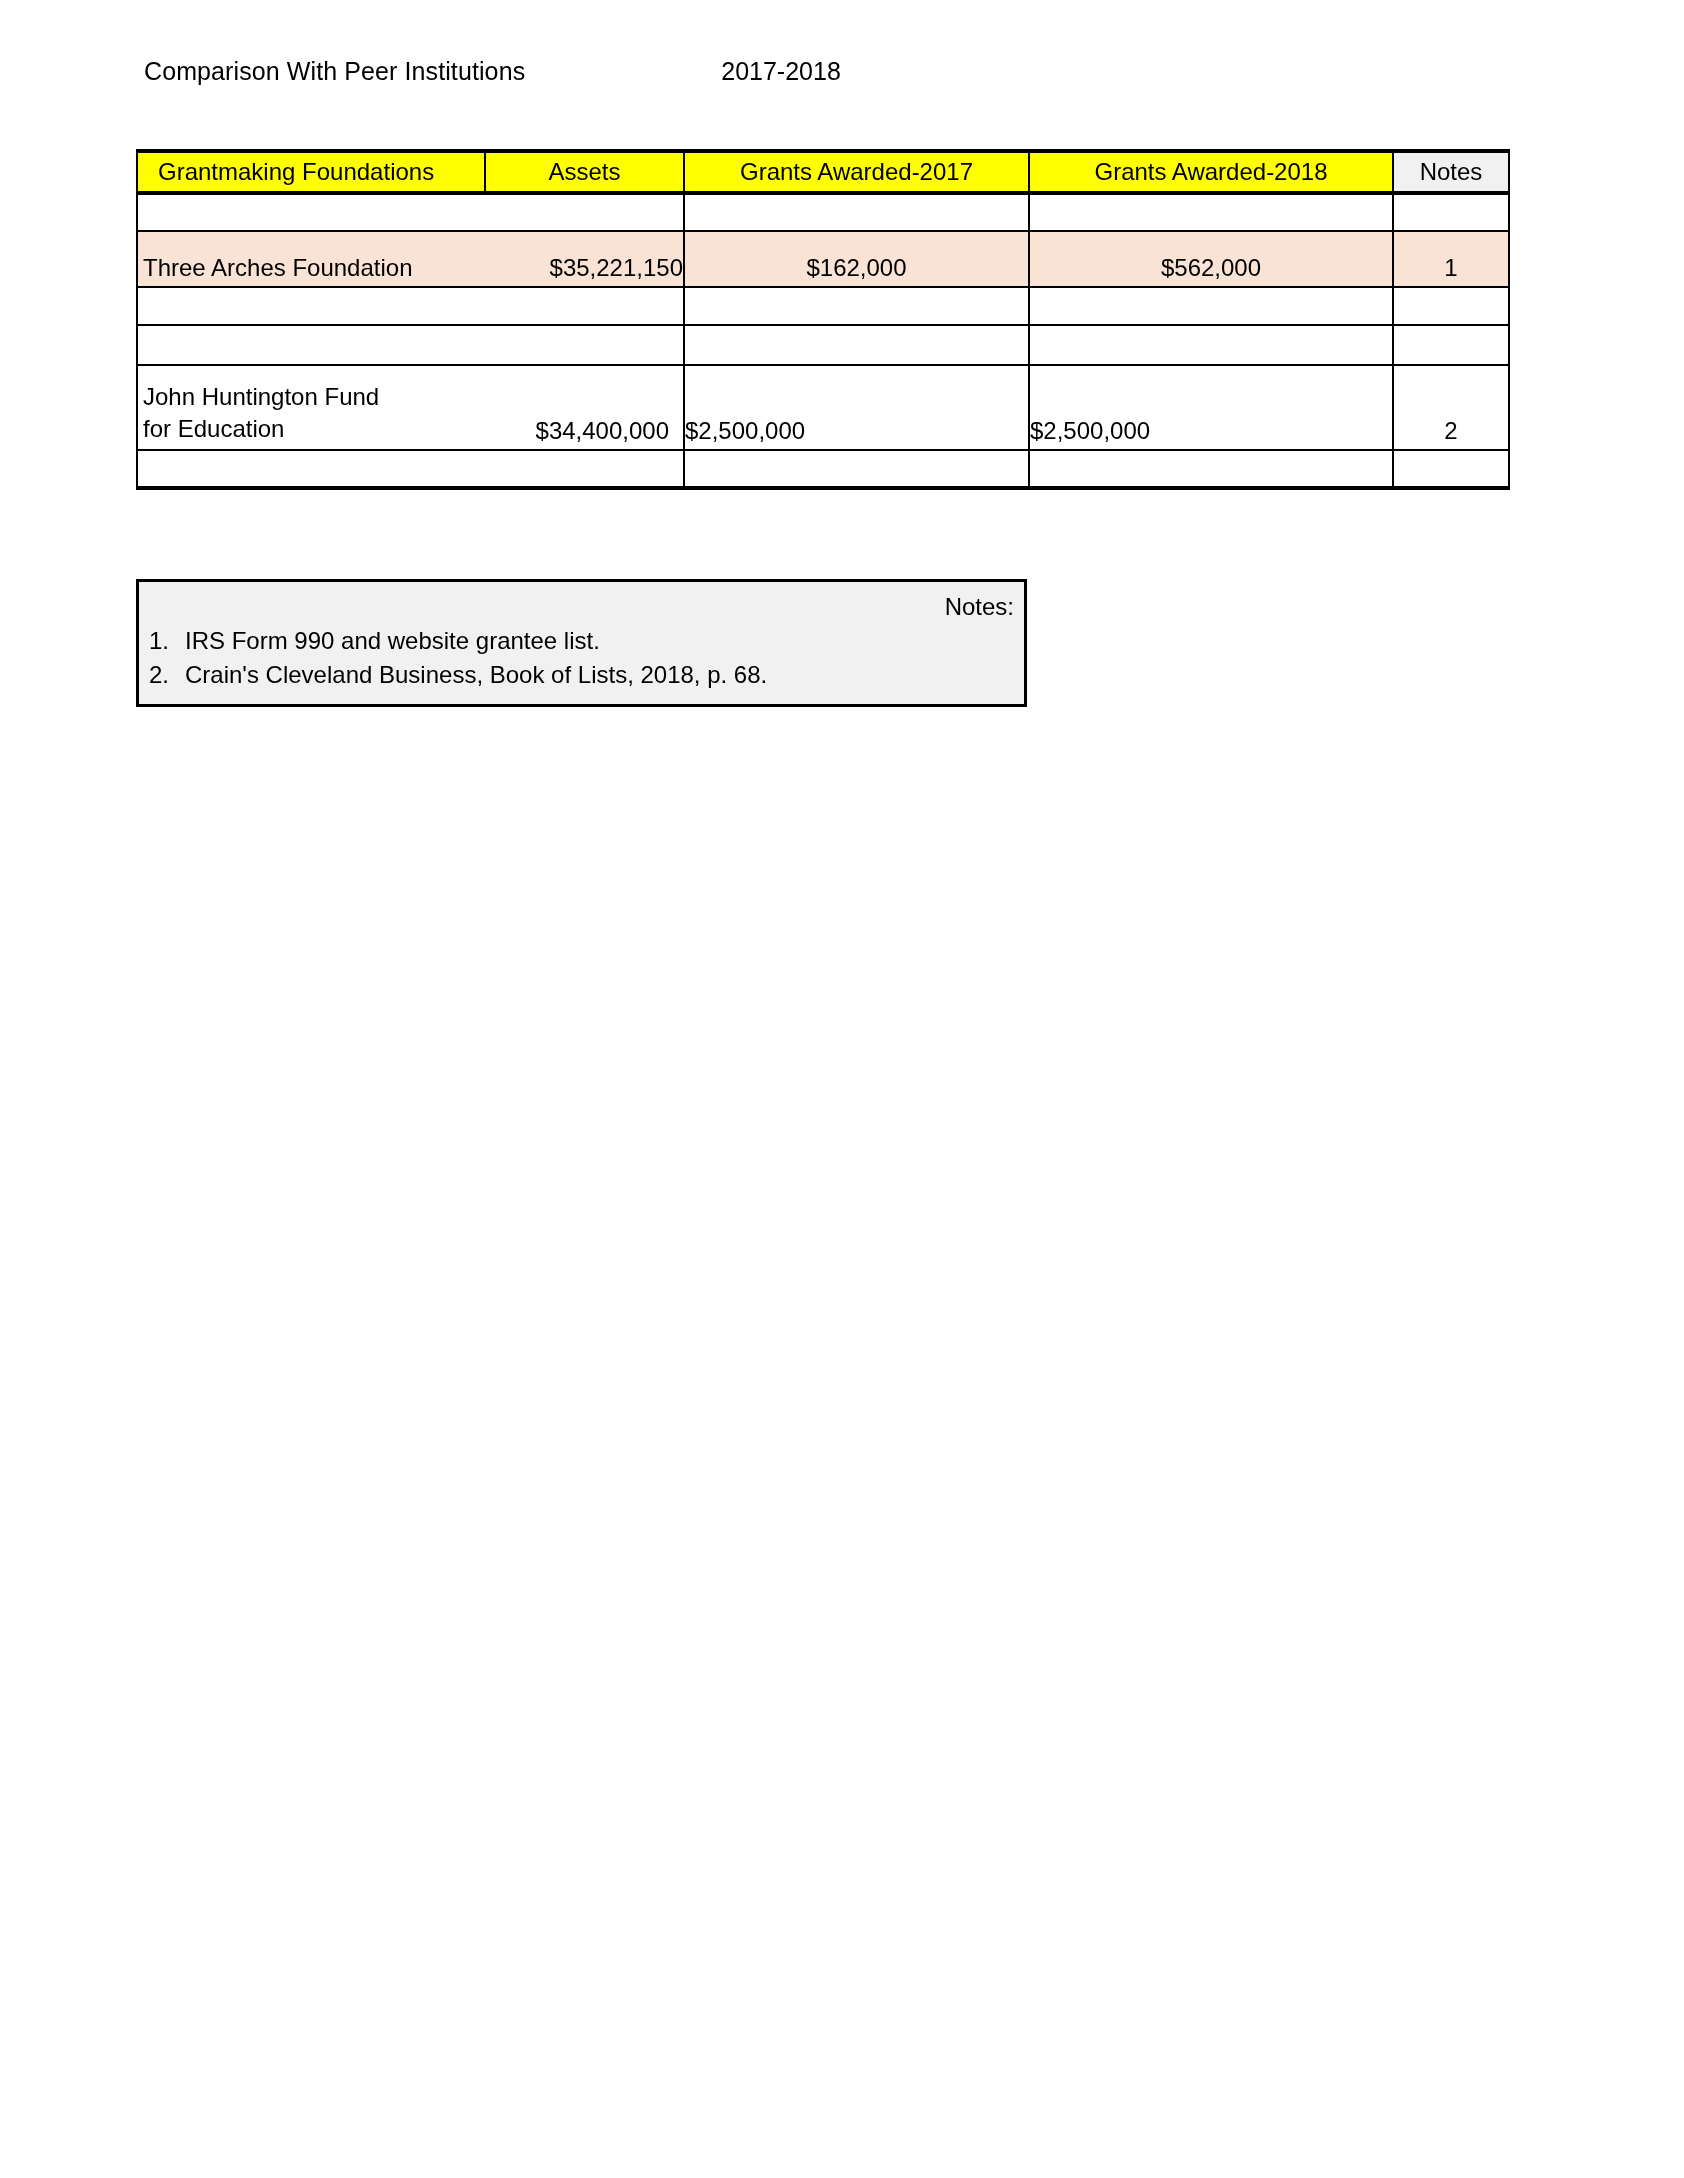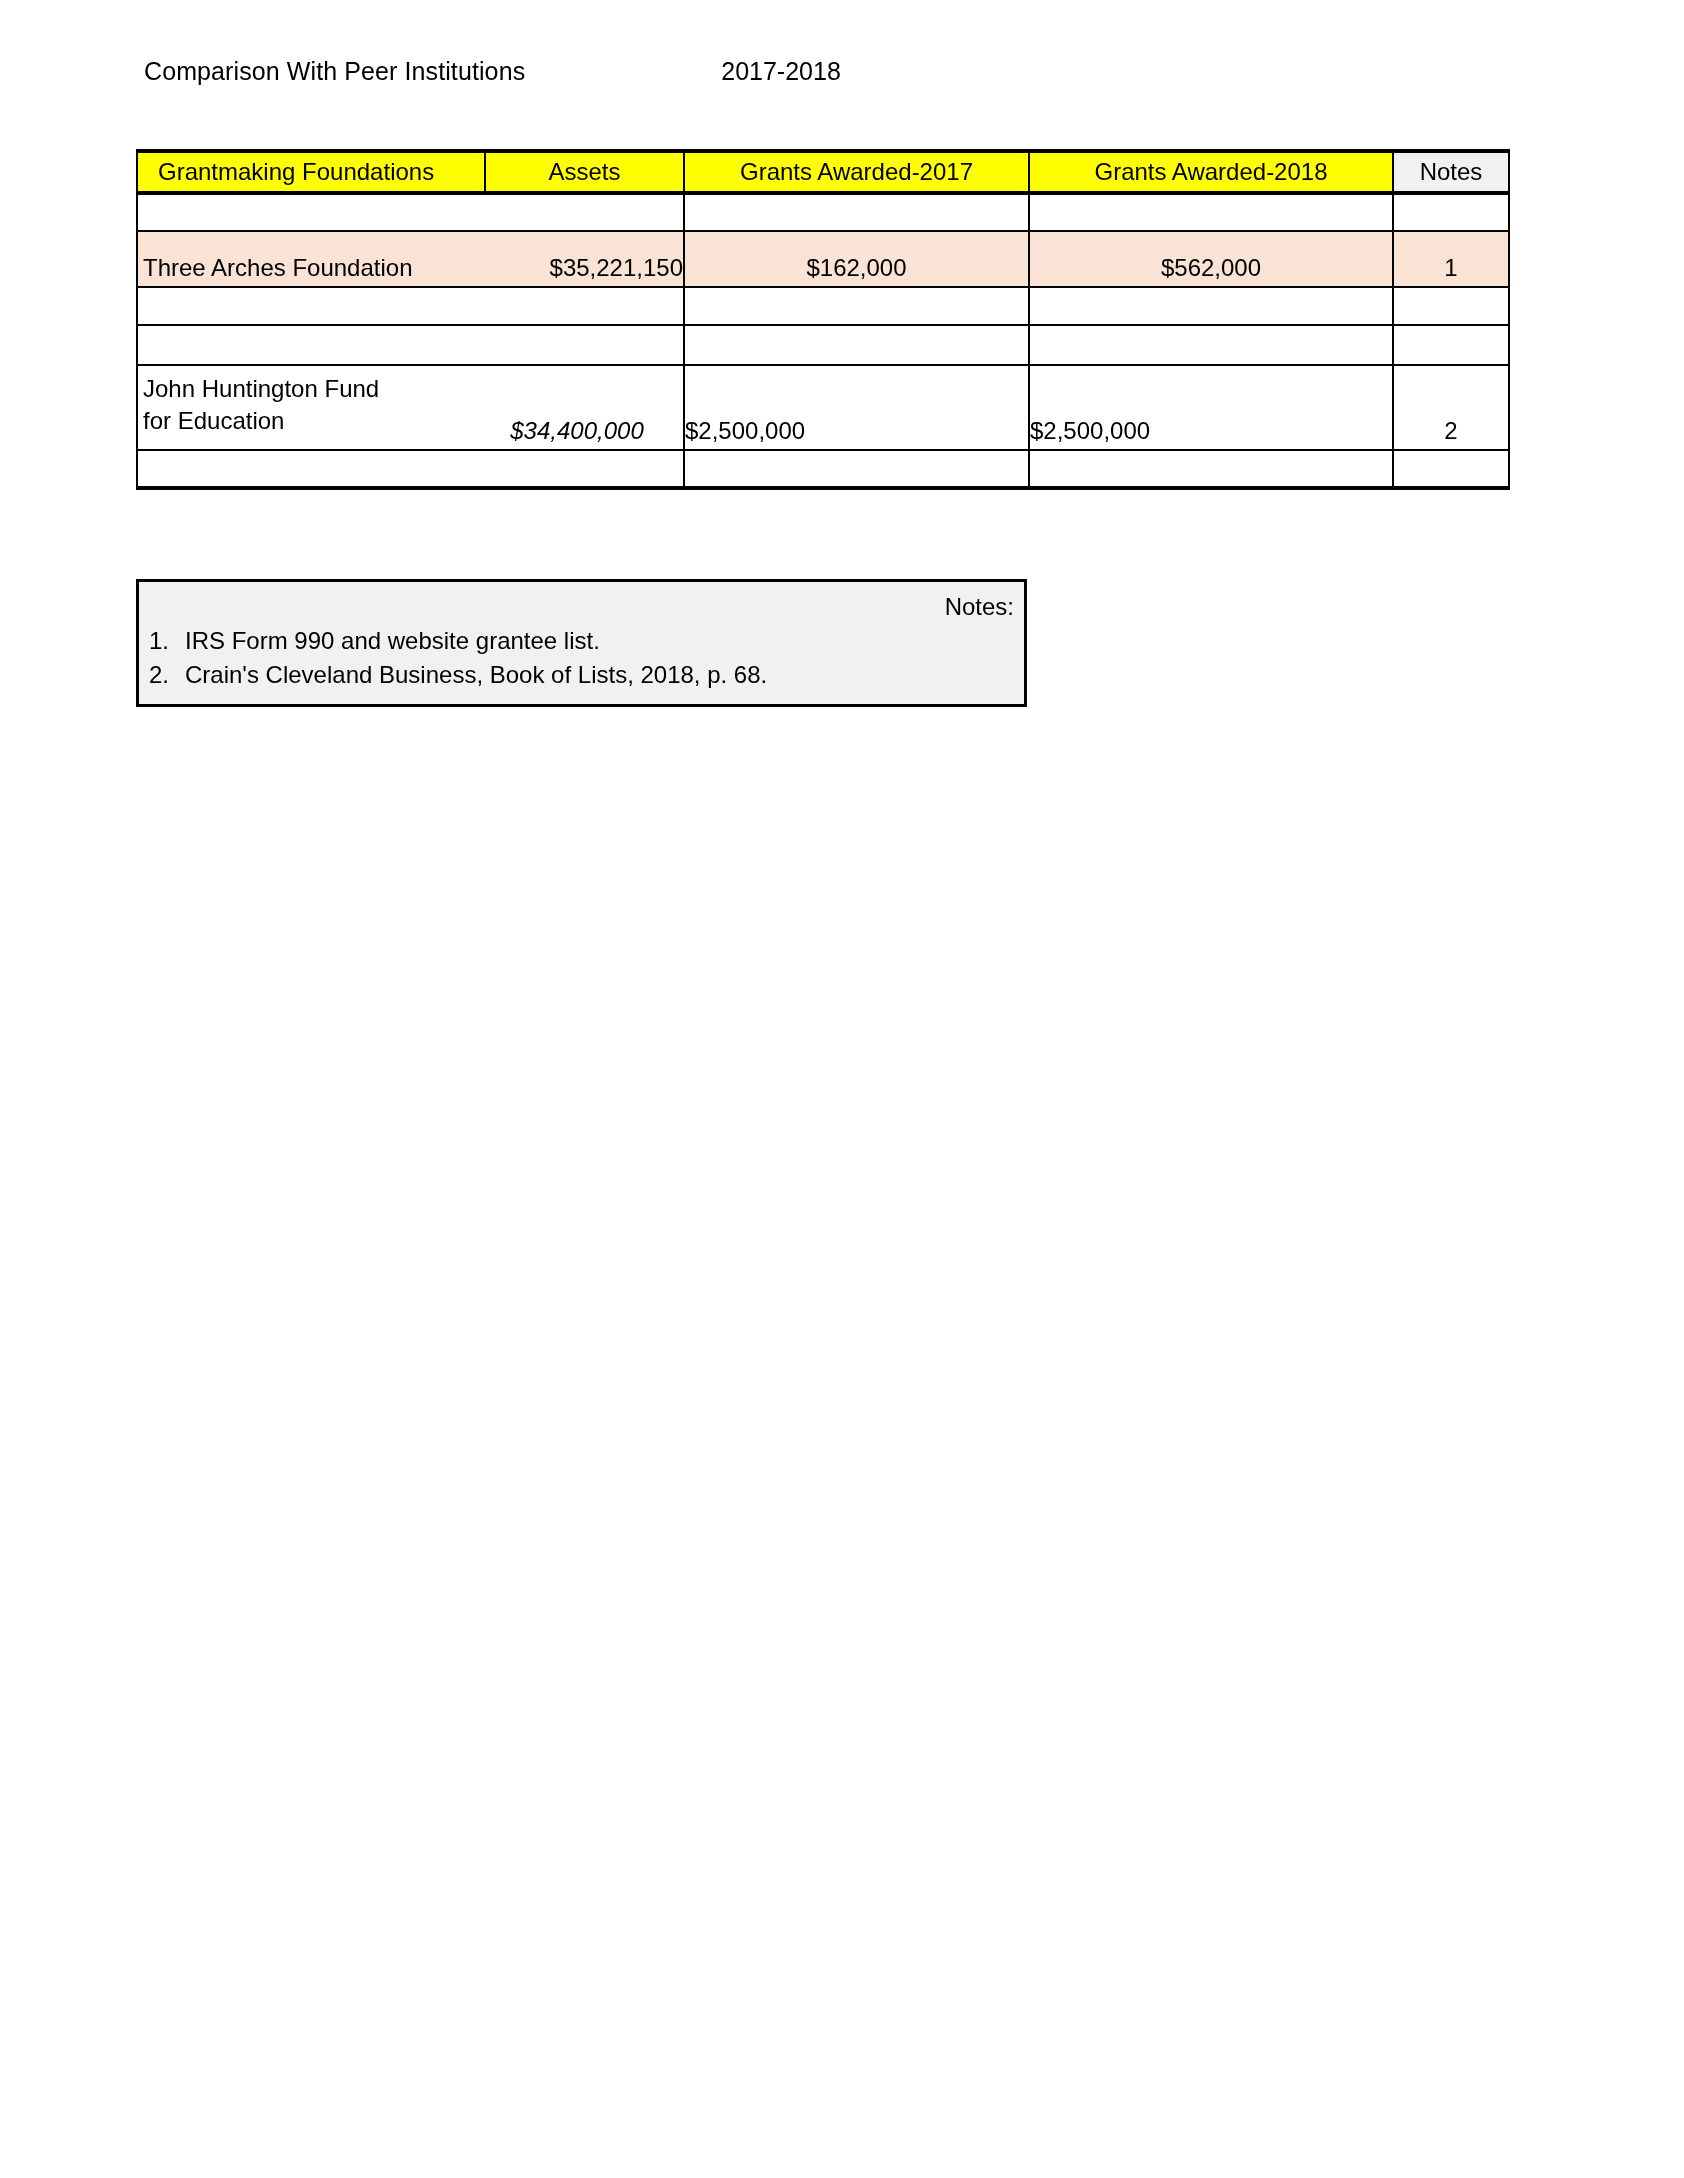--- a/index.html
+++ b/index.html
@@ -109,30 +109,29 @@
     text-align: center;
     padding-bottom: 4px;
   }
   .row-highlight td { background: #f8e3d5; }
 
   
   .tall-row td { height: 85px; }
   .tall-row td.cell-name {
     text-align: left;
     padding-left: 5px;
-    padding-bottom: 12px;
+    padding-bottom: 4px;
     line-height: 1.34;
     border-right: none;
   }
   .tall-row td.cell-assets {
-    text-align: center;
+    text-align: right;
     padding-right: 14px;
     padding-bottom: 4px;
     border-left: none;
-    font-style: italic;
   }
   .tall-row td.cell-money {
     padding-bottom: 4px;
   }
   .tall-row td.cell-note {
     text-align: center;
     padding-bottom: 4px;
   }
   .last-row td { border-bottom: 4px solid #000000; }
 

